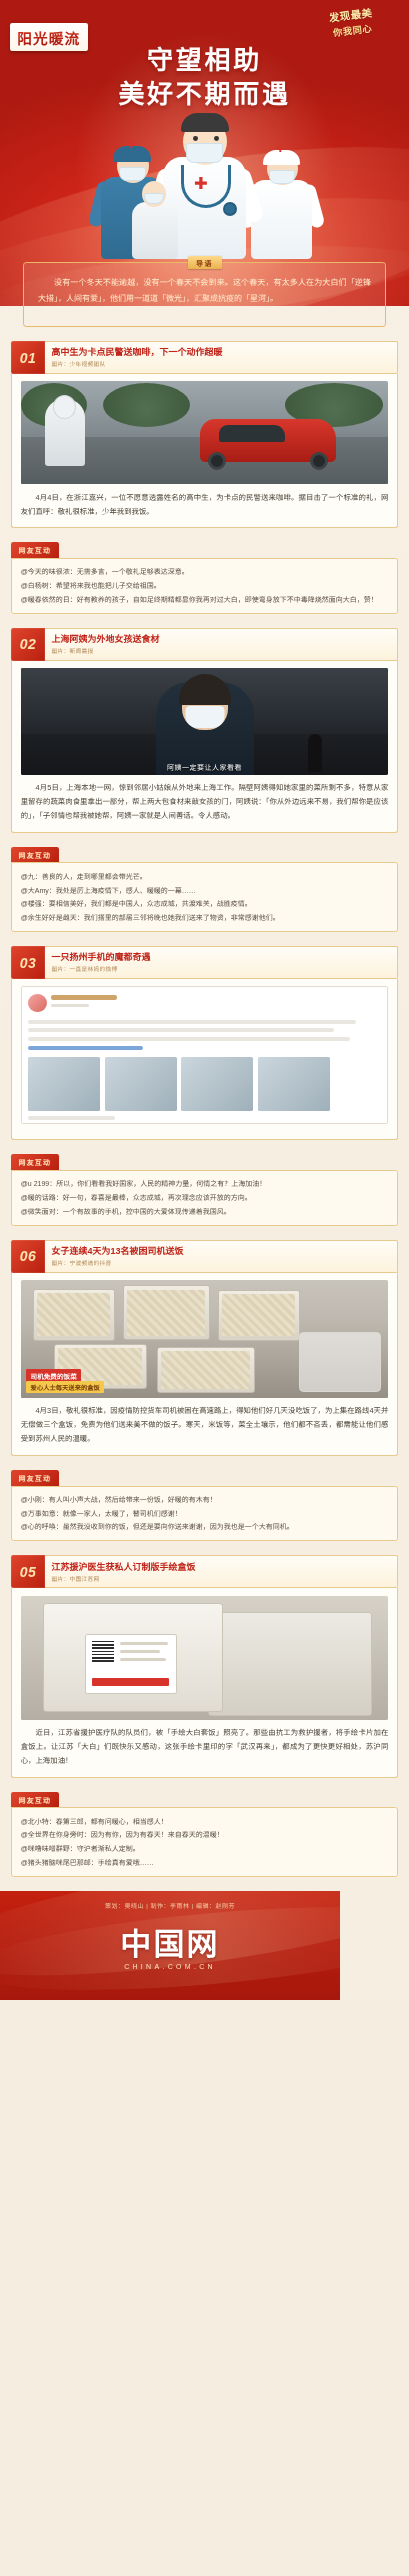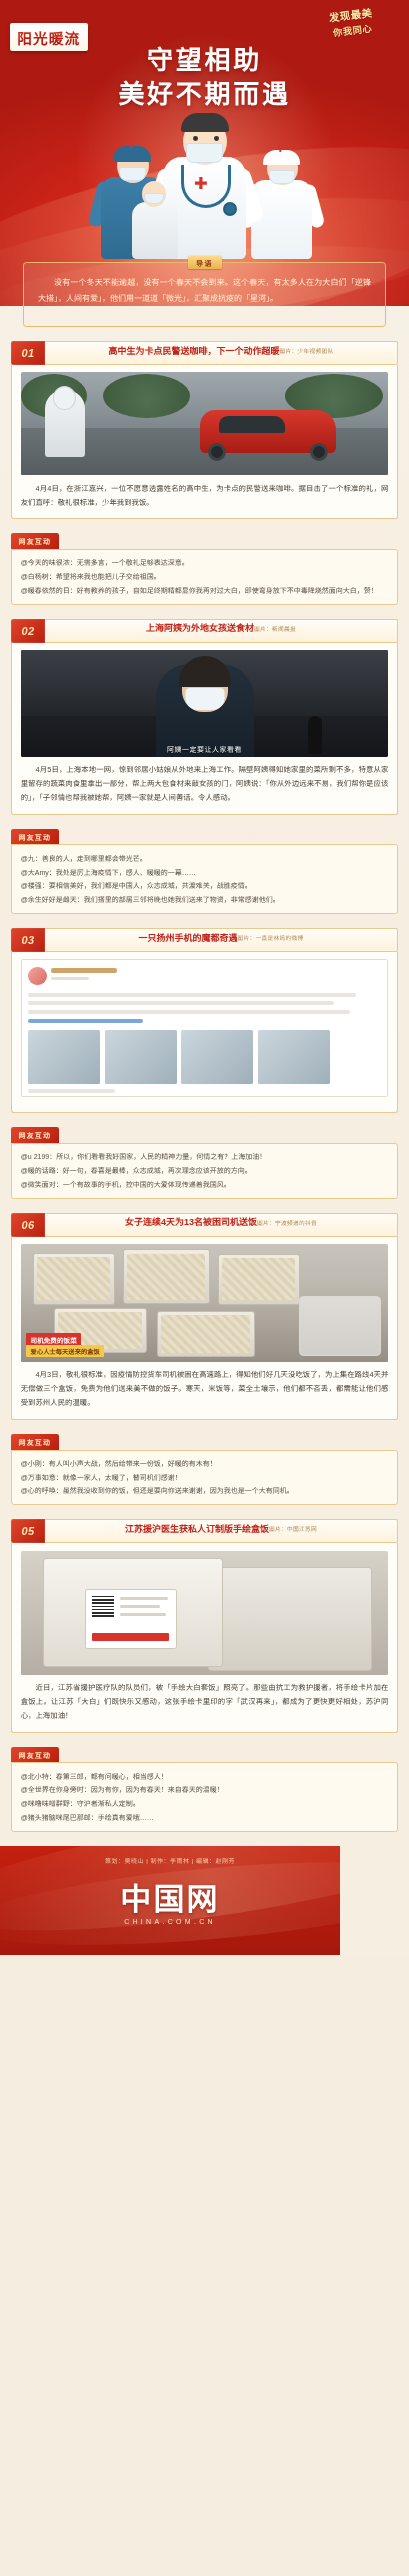--- a/index.html
+++ b/index.html
@@ -145,32 +145,32 @@
   .lead-box p {
     font-size: 8px; line-height: 15.3px; color: #ffeccd; text-align: justify;
     text-indent: 2em;
   }
 
   
   .body-area { padding: 14px 11px 0; }
   .block { margin-bottom: 14px; }
   .blk-head { display: flex; align-items: stretch; }
   .num {
-    width: 34px; min-width: 34px; height: 24px;
+    width: 34px; min-width: 34px; height: 33px;
     background: linear-gradient(135deg,#e0452c,#b8200f);
     border-radius: 2.2px 0 0 2.2px;
-    color: #ffe3b0; font-size: 11px; font-weight: bold; font-style: italic;
+    color: #ffe3b0; font-size: 14px; font-weight: bold; font-style: italic;
     display: flex; align-items: center; justify-content: center;
     letter-spacing: 0.5px;
     box-shadow: inset 0 0 0 0.5px rgba(255,255,255,.18);
   }
   .title-bar {
     flex: 1; background: linear-gradient(180deg,#fffdf7,#fdf2dc);
     border: 0.5px solid #e8c98e; border-left: none; border-radius: 0 2.2px 2.2px 0;
-    padding: 2.7px 6.6px 3.3px; display:flex; flex-direction: row; justify-content:center;
+    padding: 2.7px 6.6px 3.3px; display:flex; flex-direction: column; justify-content:center;
   }
   .title-bar .t { font-size: 9px; font-weight: bold; color: #c0241a; line-height: 12px; }
   .title-bar .src { font-size: 5.7px; color: #b08a5a; margin-top: 1.1px; letter-spacing: 0.3px; }
 
   .blk-body {
     border: 0.5px solid #e8c98e; border-top: none;
     background: #fffdf8;
     border-radius: 0 0 2.7px 2.7px;
     padding: 7.6px 8.7px 8.7px;
     margin-top: -0.5px;

